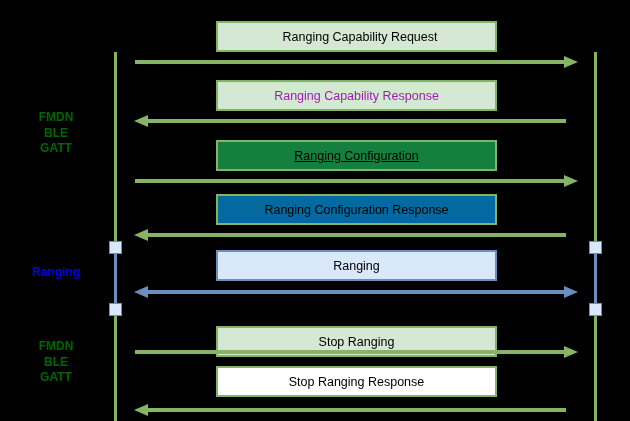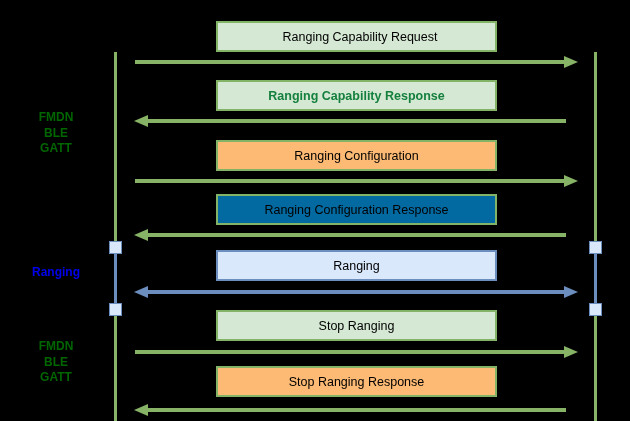--- a/index.html
+++ b/index.html
@@ -38,44 +38,44 @@
     <div class="activation-square" style="left: 109px; top: 303px; background: rgb(218, 232, 252); border-color: rgb(108, 142, 191);"></div>
     <div class="lifeline" style="left: 594px; background: rgb(135, 179, 102);"></div>
     <div class="activation-segment" style="left: 594px; top: 252px; height: 53px; background: rgb(108, 142, 191);"></div>
     <div class="activation-square" style="left: 589px; top: 241px; background: rgb(218, 232, 252); border-color: rgb(108, 142, 191);"></div>
     <div class="activation-square" style="left: 589px; top: 303px; background: rgb(218, 232, 252); border-color: rgb(108, 142, 191);"></div>
     <div class="msg-box" style="top: 21px; background: rgb(213, 232, 212); border-color: rgb(130, 179, 102); color: rgb(0, 0, 0); padding-left: 7px;">
       <span>Ranging Capability Request</span>
     </div>
     <div class="arrow-line" style="left: 135px; width: 429px; top: 60px; background: rgb(135, 179, 102);"></div>
     <div class="arrow-head" style="left: 564px; top: 56px; border-left: 14px solid rgb(135, 179, 102);"></div>
-    <div class="msg-box" style="top: 80px; background: rgb(213, 232, 212); border-color: rgb(130, 179, 102); color: #15803d; font-weight: bold;">
+    <div class="msg-box" style="top: 80px; background: rgb(213, 232, 212); border-color: rgb(130, 179, 102); color: #a21caf;">
       <span>Ranging Capability Response</span>
     </div>
     <div class="arrow-line" style="left: 148px; width: 418px; top: 119px; background: rgb(135, 179, 102);"></div>
     <div class="arrow-head" style="left: 134px; top: 115px; border-right: 14px solid rgb(135, 179, 102);"></div>
-    <div class="msg-box" style="top: 140px; background: #fdba74; border-color: rgb(130, 179, 102); color: rgb(0, 0, 0);">
+    <div class="msg-box" style="top: 140px; background: #15803d; border-color: rgb(130, 179, 102); color: rgb(0, 0, 0); text-decoration: underline;">
       <span>Ranging Configuration</span>
     </div>
     <div class="arrow-line" style="left: 135px; width: 429px; top: 179px; background: rgb(135, 179, 102);"></div>
     <div class="arrow-head" style="left: 564px; top: 175px; border-left: 14px solid rgb(135, 179, 102);"></div>
     <div class="msg-box" style="top: 194px; background: #0369a1; border-color: rgb(130, 179, 102); color: rgb(0, 0, 0);">
       <span>Ranging Configuration Response</span>
     </div>
     <div class="arrow-line" style="left: 148px; width: 418px; top: 233px; background: rgb(135, 179, 102);"></div>
     <div class="arrow-head" style="left: 134px; top: 229px; border-right: 14px solid rgb(135, 179, 102);"></div>
     <div class="msg-box" style="top: 250px; background: rgb(218, 232, 252); border-color: rgb(108, 142, 191); color: rgb(0, 0, 0);">
       <span>Ranging</span>
     </div>
     <div class="arrow-line" style="left: 148px; width: 416px; top: 290px; background: rgb(108, 142, 191);"></div>
     <div class="arrow-head" style="left: 134px; top: 286px; border-right: 14px solid rgb(108, 142, 191);"></div>
     <div class="arrow-head" style="left: 564px; top: 286px; border-left: 14px solid rgb(108, 142, 191);"></div>
-    <div class="msg-box" style="top: 310px; background: rgb(213, 232, 212); border-color: rgb(130, 179, 102); color: rgb(0, 0, 0);">
+    <div class="msg-box" style="top: 326px; background: rgb(213, 232, 212); border-color: rgb(130, 179, 102); color: rgb(0, 0, 0);">
       <span>Stop Ranging</span>
     </div>
     <div class="arrow-line" style="left: 135px; width: 429px; top: 350px; background: rgb(135, 179, 102);"></div>
     <div class="arrow-head" style="left: 564px; top: 346px; border-left: 14px solid rgb(135, 179, 102);"></div>
-    <div class="msg-box" style="top: 366px; background: #fdba74; border-color: rgb(130, 179, 102); color: rgb(0, 0, 0);">
+    <div class="msg-box" style="top: 366px; background: #ffffff; border-color: rgb(130, 179, 102); color: rgb(0, 0, 0);">
       <span>Stop Ranging Response</span>
     </div>
     <div class="arrow-line" style="left: 148px; width: 418px; top: 408px; background: rgb(135, 179, 102);"></div>
     <div class="arrow-head" style="left: 134px; top: 404px; border-right: 14px solid rgb(135, 179, 102);"></div>
   </div>
 
 </body></html>

